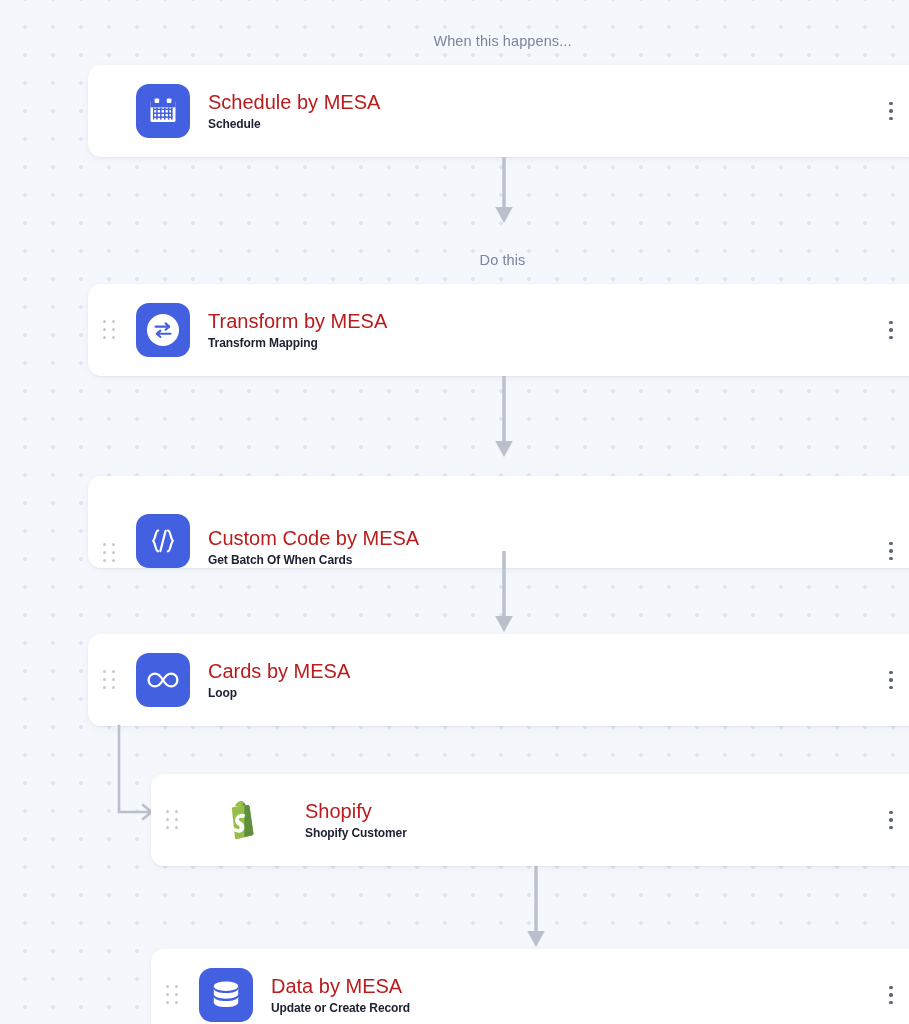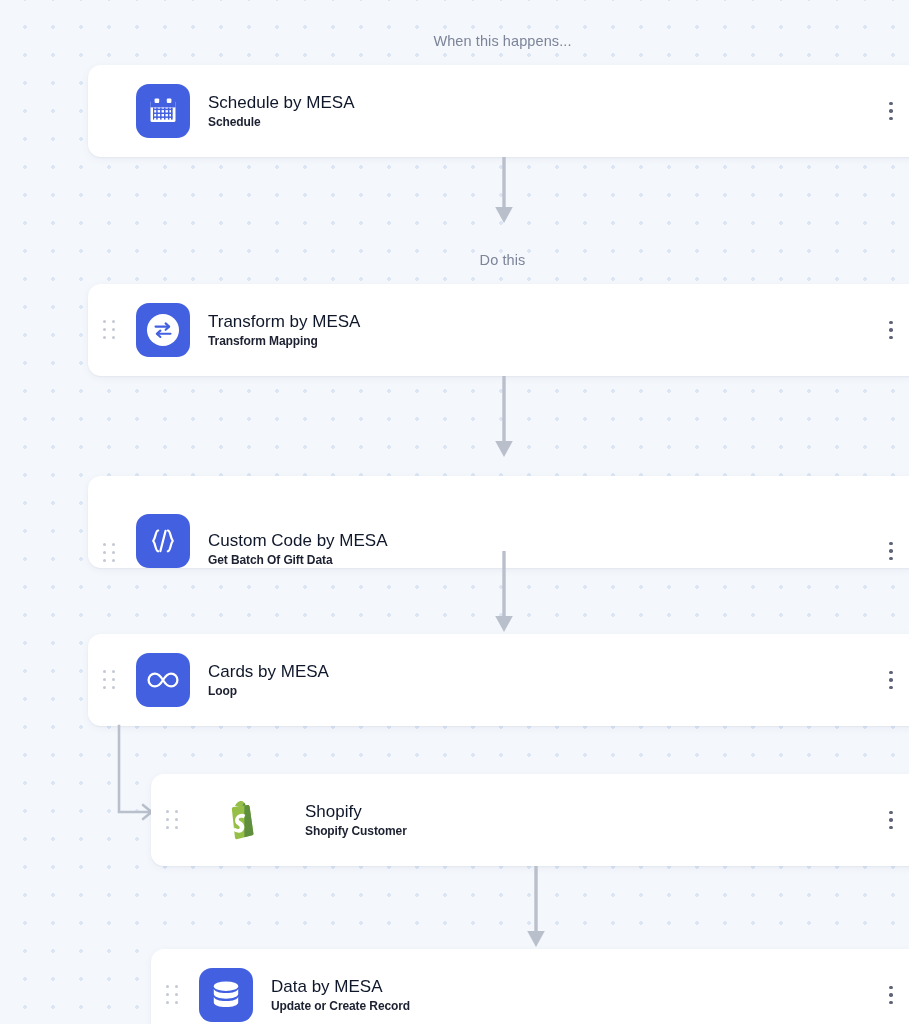--- a/index.html
+++ b/index.html
@@ -95,22 +95,22 @@
   .card-text {
     margin-left: 18px;
     flex: 1 1 auto;
     min-width: 0;
     display: flex;
     flex-direction: column;
     justify-content: center;
     gap: 2px;
   }
   .card-subtitle {
-    font-size: 17px;
-    color: #0f172a;
+    font-size: 20px;
+    color: #b91c1c;
     line-height: 1.25;
     white-space: nowrap;
   }
   .card-title {
     font-size: 12px;
     font-weight: bold;
     color: #1c2031;
     line-height: 1.25;
     letter-spacing: -0.1px;
     white-space: nowrap;
@@ -253,21 +253,21 @@
       <svg width="40" height="40" viewBox="0 0 40 40">
         <g stroke="#ffffff" stroke-width="2.2" fill="none" stroke-linecap="round" stroke-linejoin="round">
           <path d="M15.2 9.5 C12.4 9.5 12.9 16.6 10.2 19.9 C12.9 23.2 12.4 30.3 15.2 30.3"></path>
           <path d="M24.8 9.5 C27.6 9.5 27.1 16.6 29.8 19.9 C27.1 23.2 27.6 30.3 24.8 30.3"></path>
           <path d="M22.6 9.8 L17.4 30.1"></path>
         </g>
       </svg>
     </div>
     <div class="card-text">
       <div class="card-subtitle">Custom Code by MESA</div>
-      <div class="card-title">Get Batch Of Gift Data</div>
+      <div class="card-title">Get Batch Of When Cards</div>
     </div>
     <div class="kebab">
         <i></i>
         <i></i>
         <i></i>
       </div>
   </div>
 
   <div class="connector" style="top:551px;">
     <svg width="32" height="83" viewBox="0 0 32 83">

